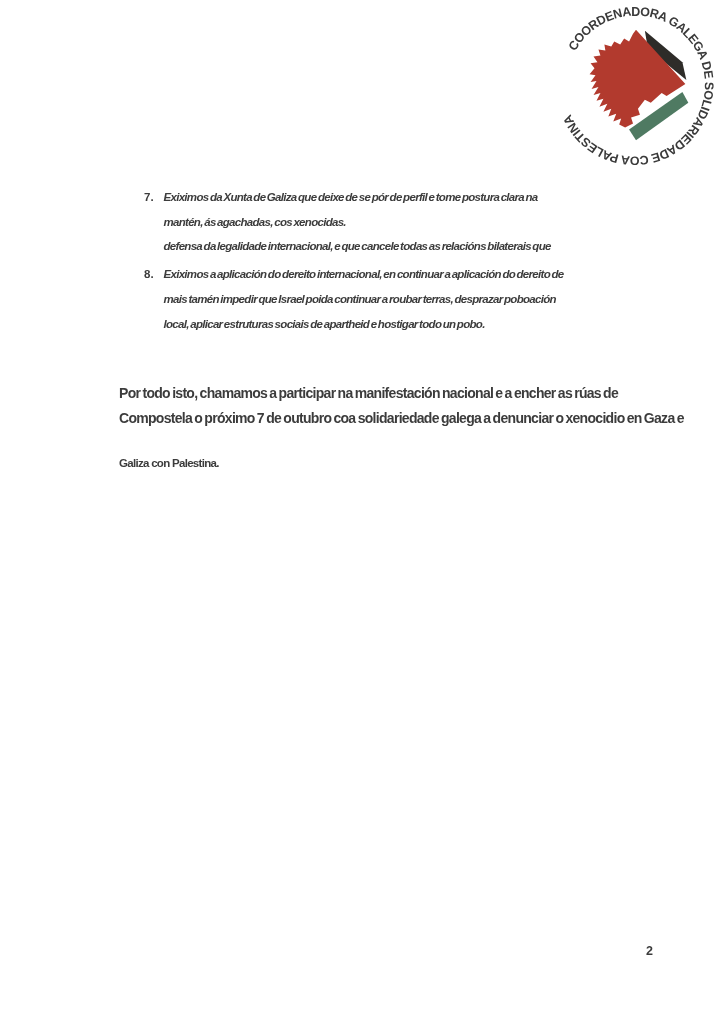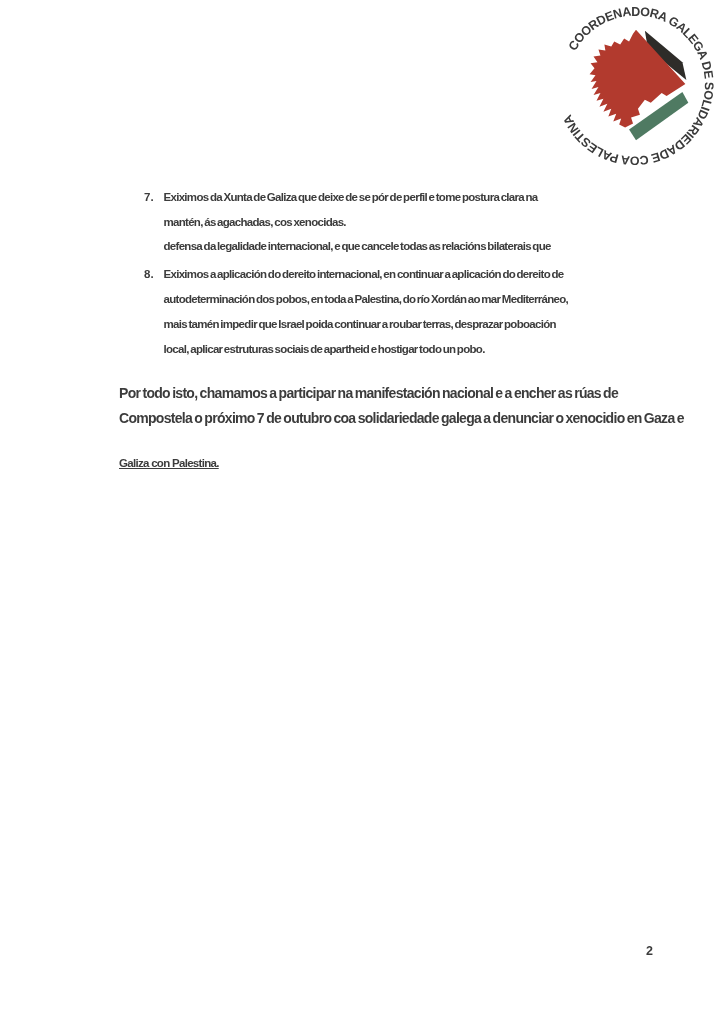--- a/index.html
+++ b/index.html
@@ -35,37 +35,36 @@
     font-size:11.5px;
     line-height:24.6px;
     letter-spacing:-0.7px;
     word-spacing:-1px;
   }
   .list-item .num {
     position:absolute;
     left:0; top:0;
     letter-spacing:0;
   }
-  .list-item .lines { margin-left:19.5px; }
+  .list-item .lines { margin-left:19.5px;font-style:italic; }
 
   .closing {
     position:absolute;
     left:119px;
     font-size:14px;
     line-height:25px;
     letter-spacing:-0.7px;
     word-spacing:-1px;
   }
   .slogan {
     position:absolute;
     left:119px;
     font-size:11.5px;
     line-height:25px;
     letter-spacing:-0.7px;
-    text-decoration:underline;
   }
 
   .page-number {
     position:absolute;
     left:646px; top:944px;
     font-size:12.5px;
     letter-spacing:0;
   }
 </style>
 </head>
@@ -102,21 +101,20 @@
       <div class="textline">Exiximos da Xunta de Galiza que deixe de se pór de perfil e tome postura clara na</div>
       <div class="textline">mantén, ás agachadas, cos xenocidas.</div>
       <div class="textline">defensa da legalidade internacional, e que cancele todas as relacións bilaterais que</div>
     </div>
   </div>
 
   <div class="list-item" style="top:262px; line-height:25px;">
     <span class="num">8.</span>
     <div class="lines">
       <div class="textline">Exiximos a aplicación do dereito internacional, en continuar a aplicación do dereito de</div>
-      <div class="textline">autodeterminación dos pobos, en toda a Palestina, do río Xordán ao mar Mediterráneo,</div>
       <div class="textline">mais tamén impedir que Israel poida continuar a roubar terras, desprazar poboación</div>
       <div class="textline">local, aplicar estruturas sociais de apartheid e hostigar todo un pobo.</div>
     </div>
   </div>
 
   <div class="closing" style="top:381px;">
     <div class="textline">Por todo isto, chamamos a participar na manifestación nacional e a encher as rúas de</div>
     <div class="textline">Compostela o próximo 7 de outubro coa solidariedade galega a denunciar o xenocidio en Gaza e</div>
   </div>
 

